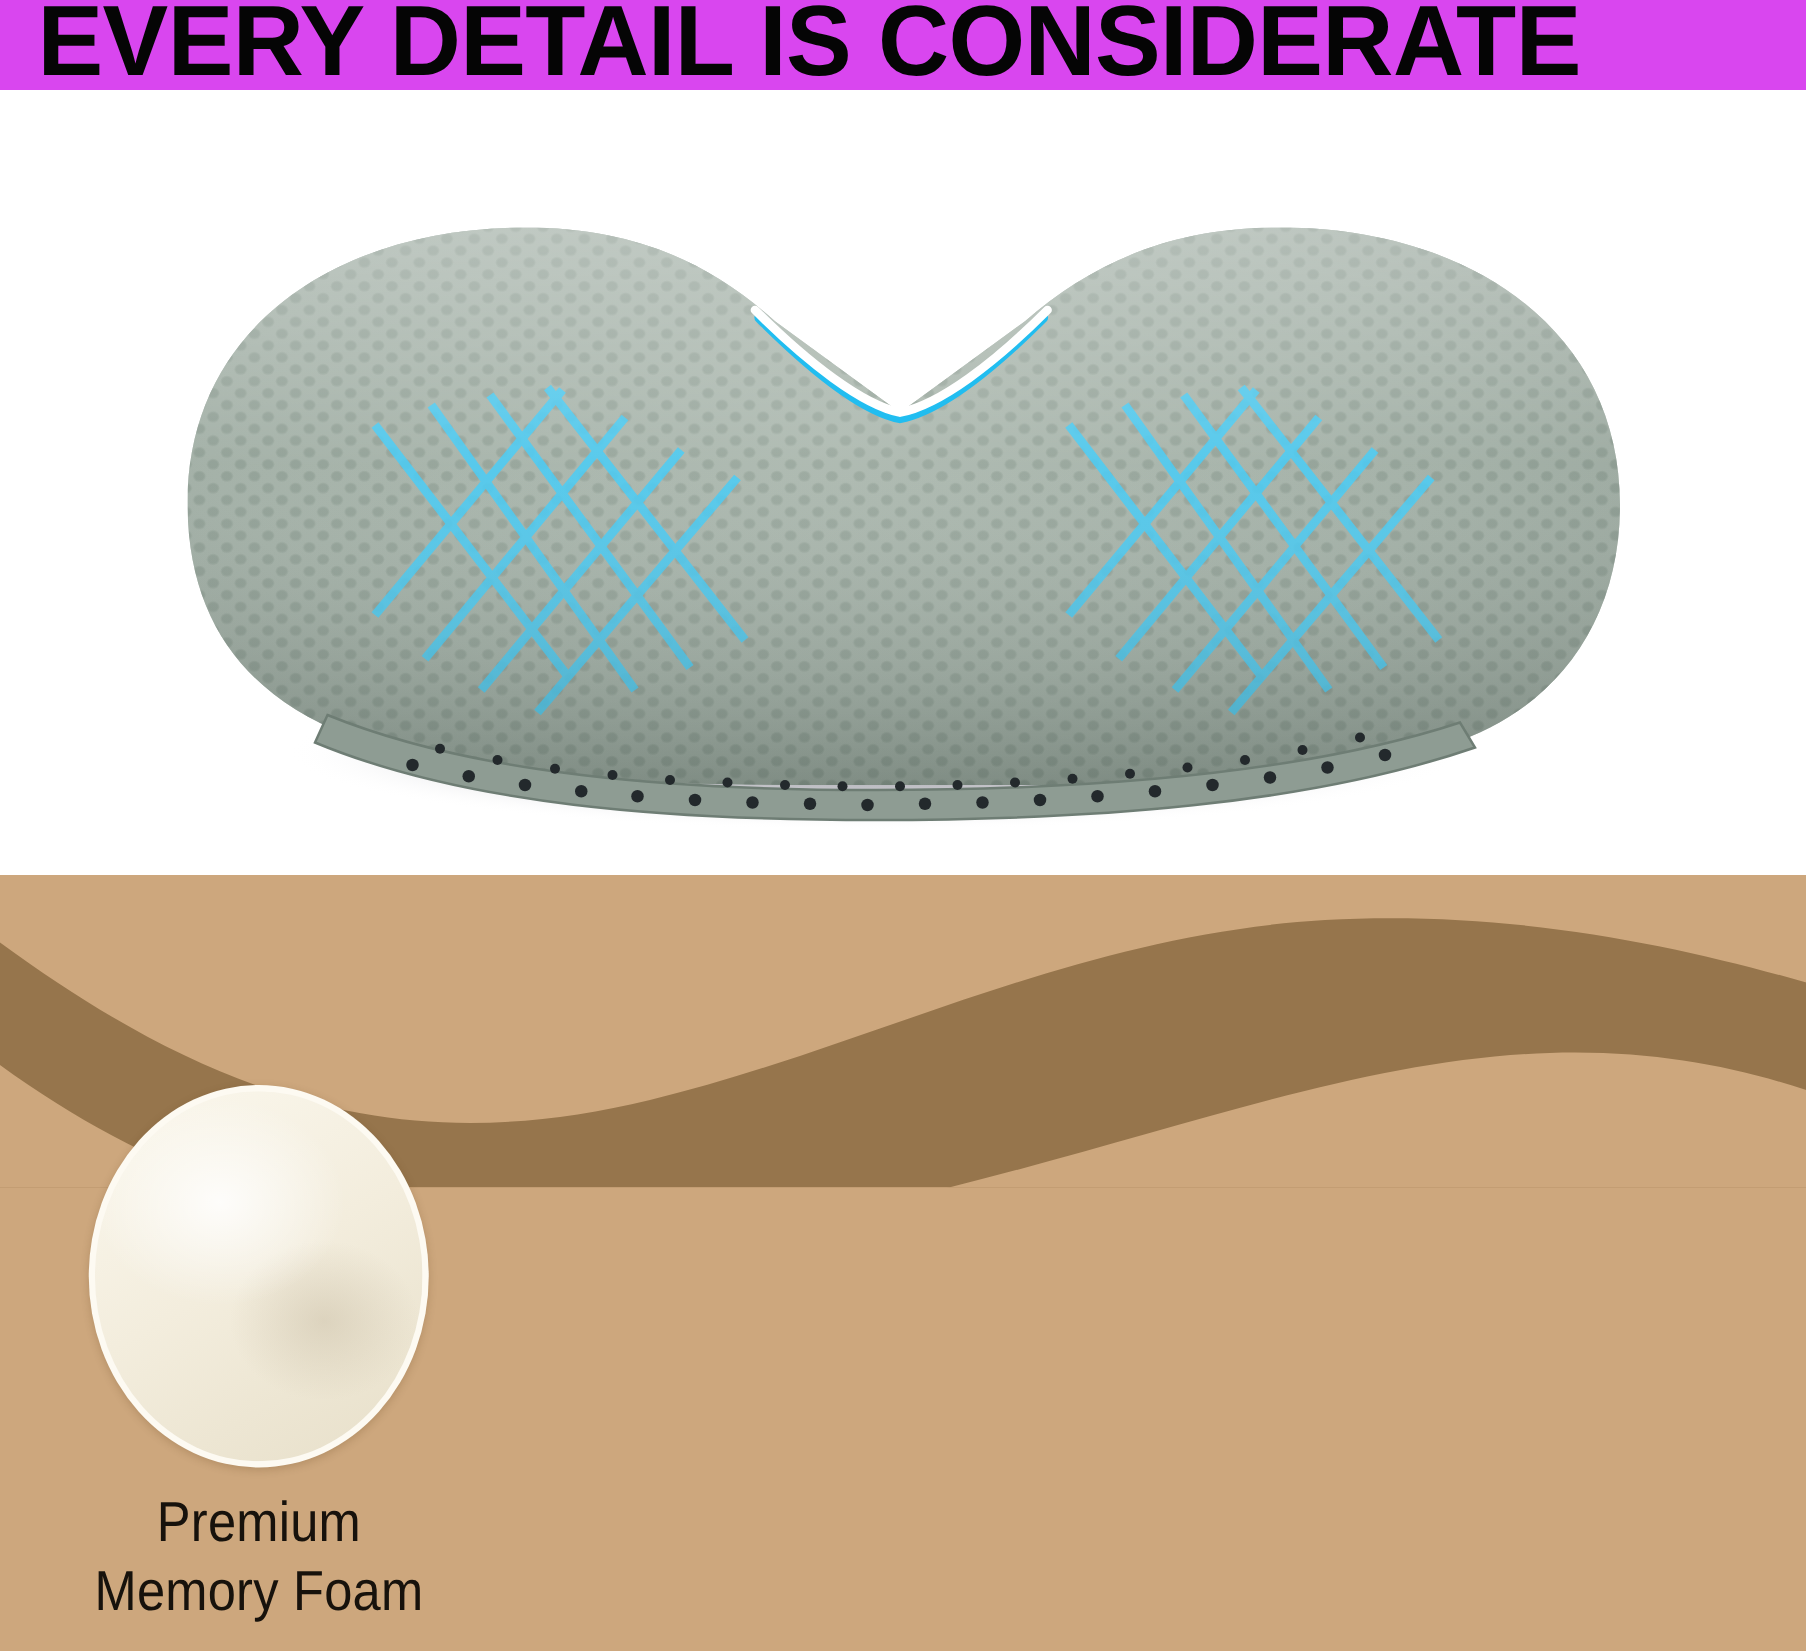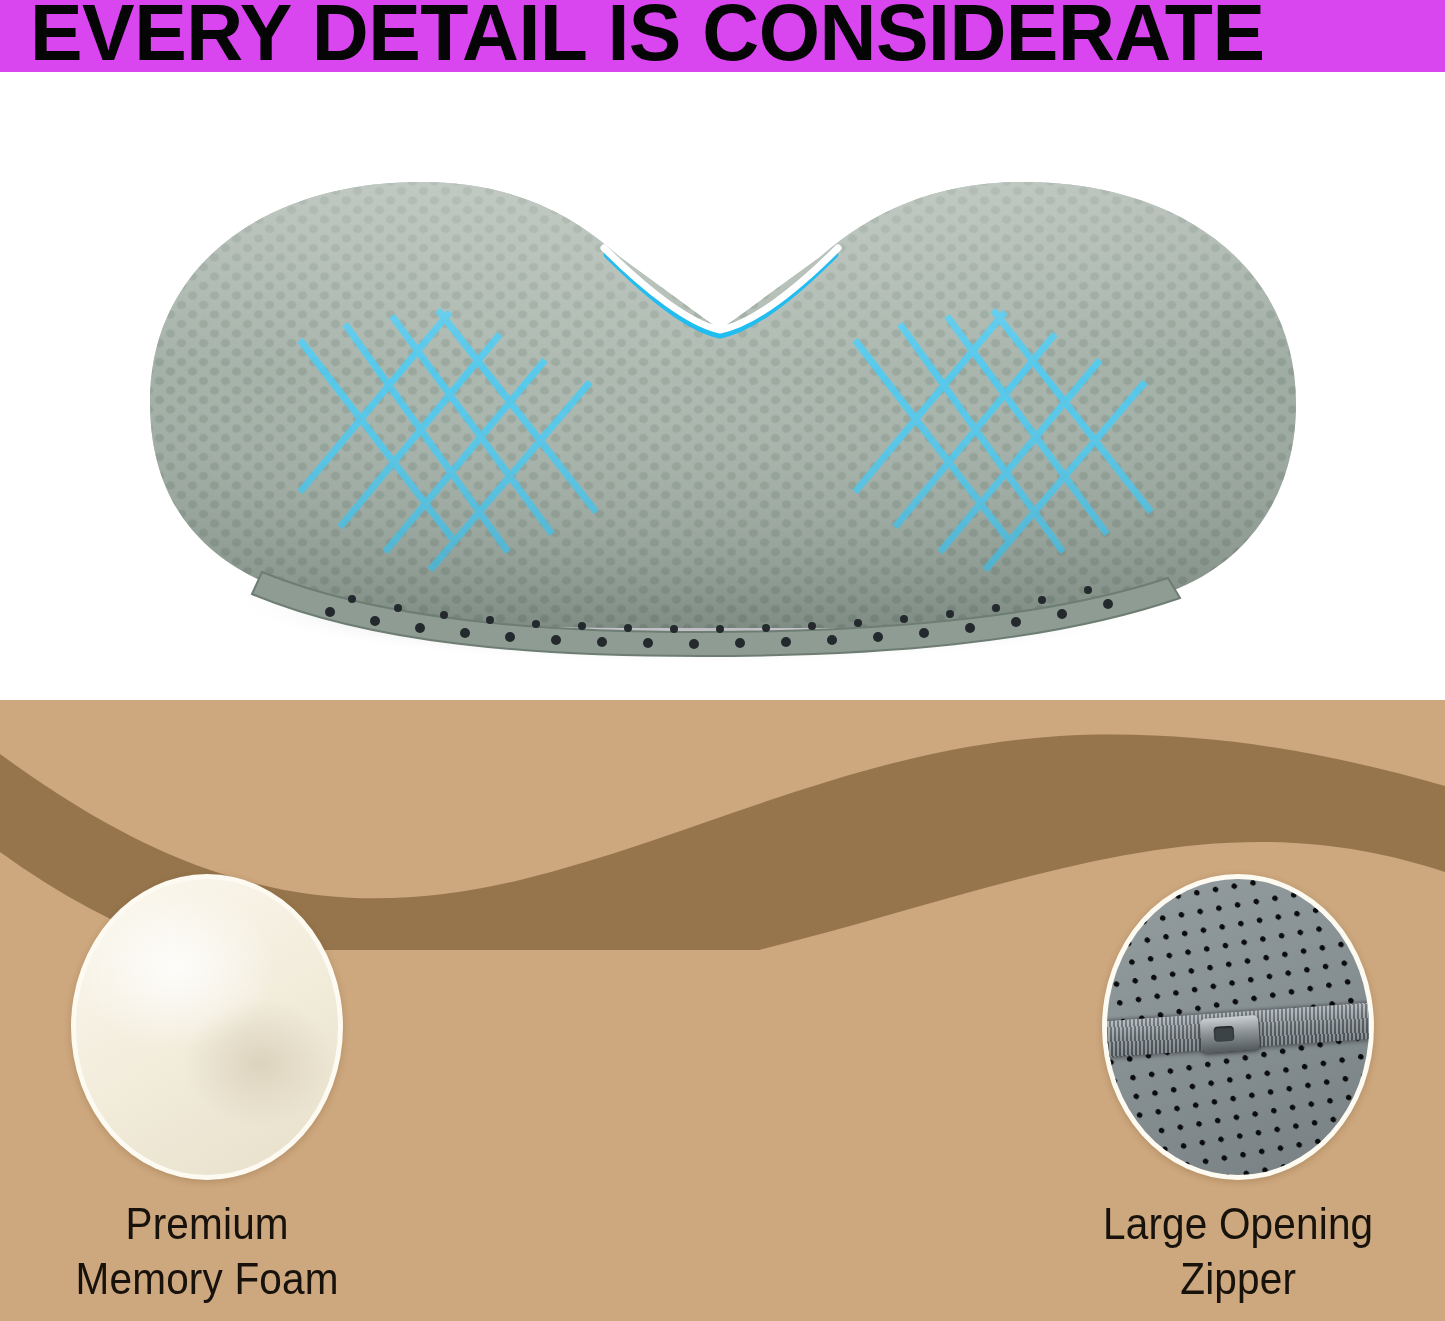--- a/index.html
+++ b/index.html
@@ -64,21 +64,21 @@
   }
 
   
   #features {
     position: absolute;
     left: 0;
     top: 880px;
     width: 1445px;
     height: 420px;
     display: flex;
-    align-items: center;
+    align-items: flex-end;
     justify-content: space-between;
     padding: 0 42px;
     box-sizing: border-box;
   }
   .feature {
     width: 330px;
     display: flex;
     flex-direction: column;
     align-items: center;
   }
@@ -338,29 +338,15 @@
     <div class="feature">
       <div class="swatch-wrap">
         <div class="swatch tex-foam"></div>
       </div>
       <div class="feature-label">Premium
 Memory Foam</div>
     </div>
 
 
 
-    <div class="feature">
-      <div class="swatch-wrap">
-        <div class="swatch">
-          <div class="tex-zip">
-            <div class="zip-field"></div>
-            <div class="zip-seam"></div>
-            <div class="zip-tape"></div>
-            <div class="zip-pull"></div>
-          </div>
-        </div>
-      </div>
-      <div class="feature-label">Large Opening
-Zipper</div>
-    </div>
 
   </div>
 </div>
 
 </body></html>

